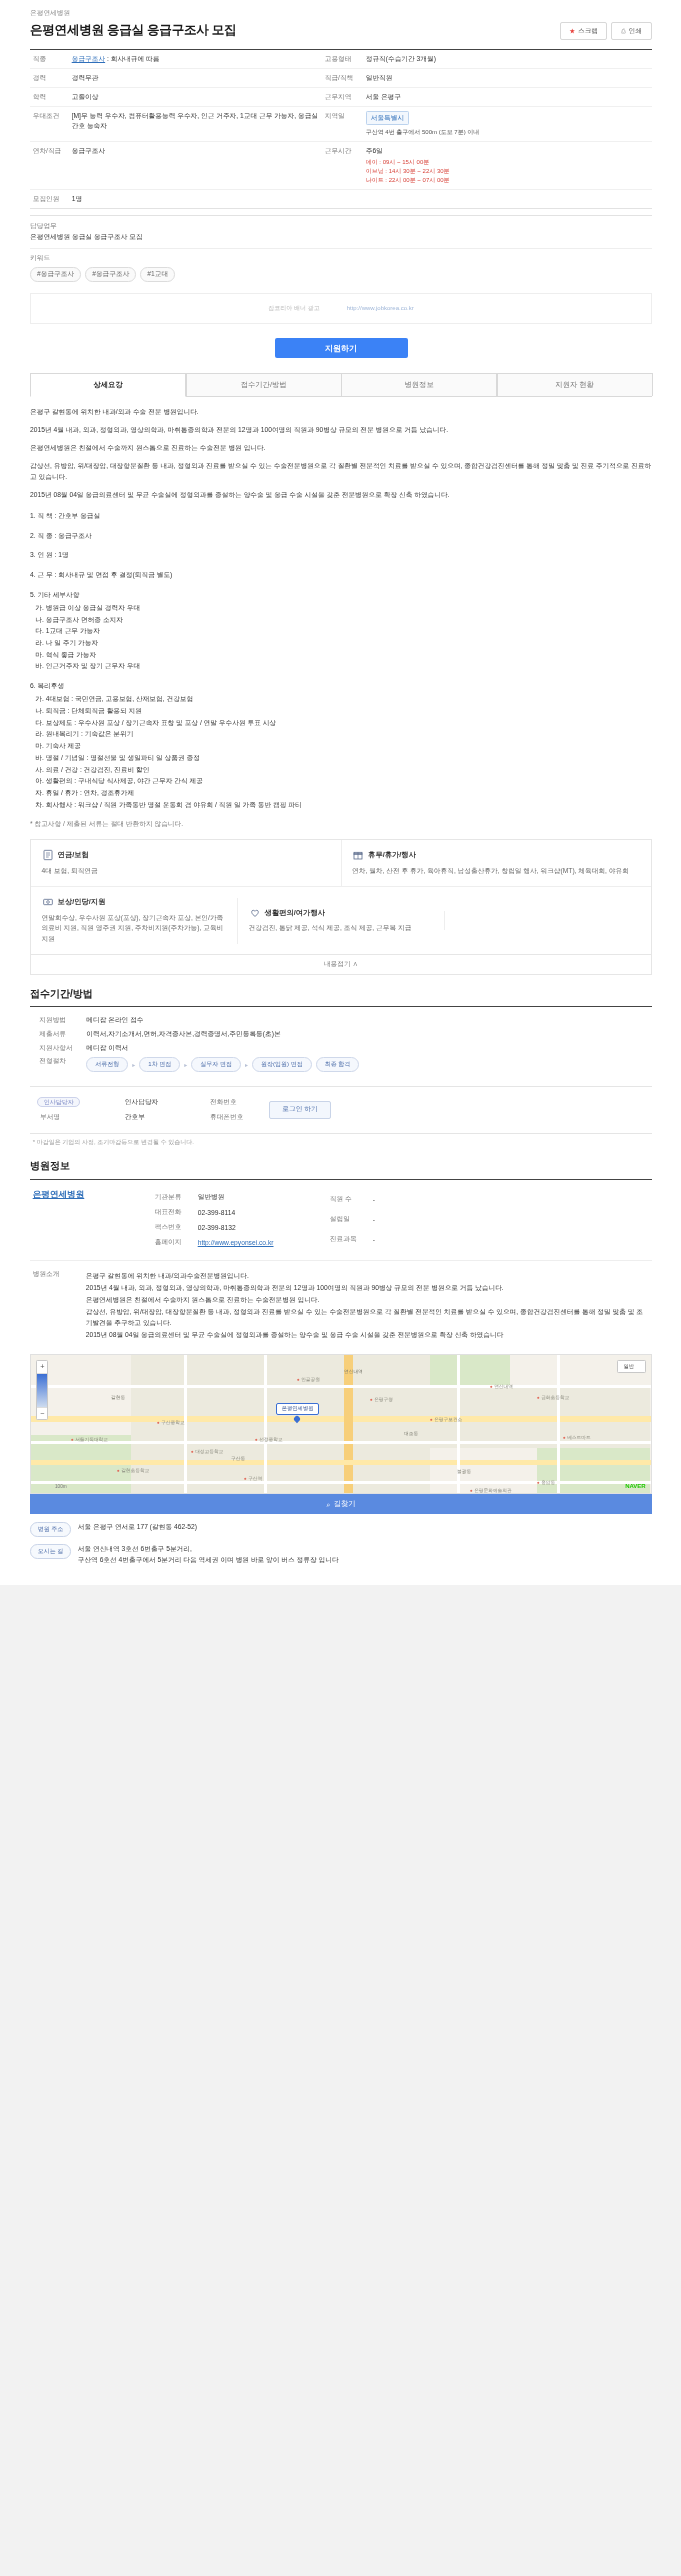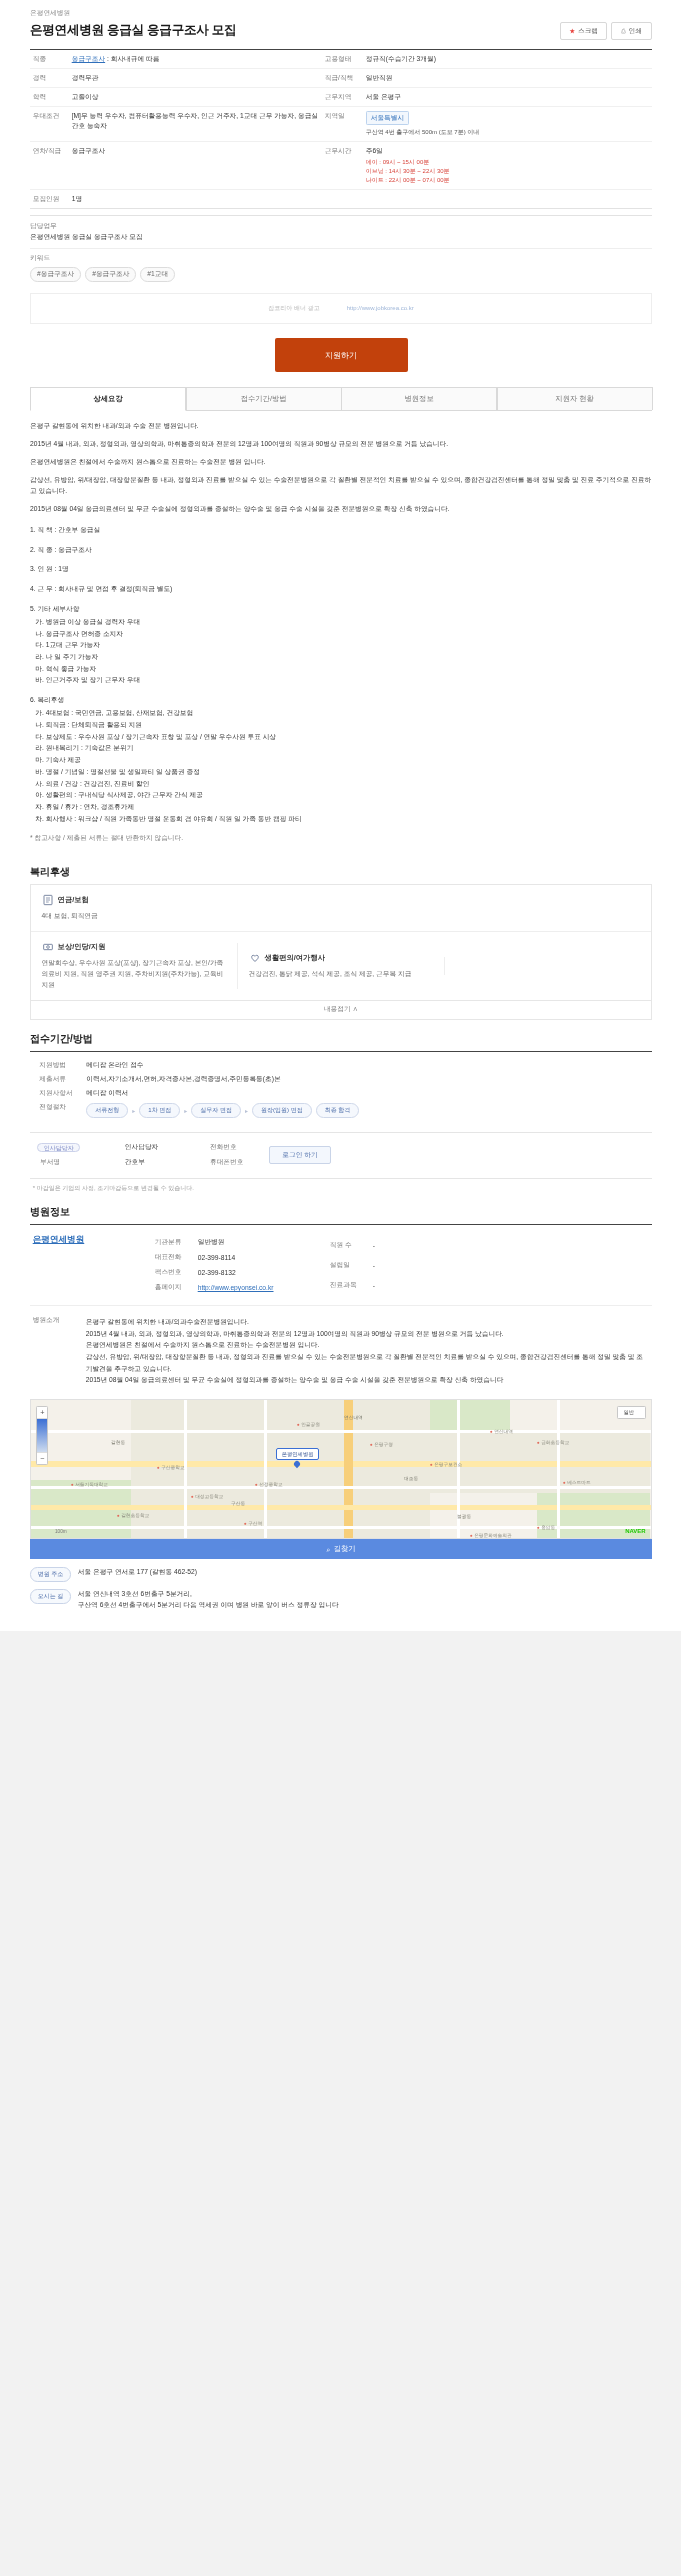--- a/index.html
+++ b/index.html
@@ -64,22 +64,22 @@
   .banner {
     margin: 4px 30px 0 30px; height: 31px; border: 0.7px solid #eee; background: #fff;
     display: flex; align-items: center; justify-content: center; gap: 27px;
     font-size: 6px; color: #bbb; overflow: hidden;
   }
   .banner .b-url { color: #9fb6d8; }
 
   
   .apply-wrap { padding: 14.6px 0 14.6px 0; display: flex; justify-content: center; }
   .apply-btn {
-    background: #c2410c; color: #fff; border: none; border-radius: 2px;
-    width: 133px; height: 34px; font-size: 8px; cursor: pointer;
+    background: #3b82f6; color: #fff; border: none; border-radius: 2px;
+    width: 133px; height: 20px; font-size: 8px; cursor: pointer; font-weight: bold;
   }
 
   
   .tabs { display: flex; margin: 0 30px; border-bottom: 0.7px solid #d9d9d9; }
   .tab {
     flex: 1; text-align: center; font-size: 7.3px; padding: 6px 0;
     border: 0.7px solid #d9d9d9; border-bottom: none; background: #fafafa; color: #777; cursor: pointer;
     margin-right: -0.7px;
   }
   .tab.active { background: #fff; color: #222; font-weight: bold; border-bottom: 0.7px solid #fff; margin-bottom: -0.7px; }
@@ -329,36 +329,48 @@
     <div class="ind">마. 기숙사 제공</div>
     <div class="ind">바. 명절 / 기념일 : 명절선물 및 생일파티 일 상품권 증정</div>
     <div class="ind">사. 의료 / 건강 : 건강검진, 진료비 할인</div>
     <div class="ind">아. 생활편의 : 구내식당 식사제공, 야간 근무자 간식 제공</div>
     <div class="ind">자. 휴일 / 휴가 : 연차, 경조휴가제</div>
     <div class="ind">차. 회사행사 : 워크샵 / 직원 가족동반 명절 운동회 겸 야유회 / 직원 일 가족 동반 캠핑 파티</div>
 
     <p class="note">* 참고사항 / 제출된 서류는 절대 반환하지 않습니다.</p>
   </div>
 
-  <div class="sec-head">복리후생</div>
   <div class="welfare">
     <div class="wf-row">
       <div class="wf-cell">
         <div class="wf-ttl">
           <span class="wf-ic">
             <svg viewBox="0 0 18 18" width="12" height="12">
                 <rect x="3" y="2" width="12" height="14" rx="1" fill="none" stroke="#5a6b8c" stroke-width="1.2"></rect>
                 <line x1="6" y1="6" x2="12" y2="6" stroke="#5a6b8c" stroke-width="1"></line>
                 <line x1="6" y1="9" x2="12" y2="9" stroke="#5a6b8c" stroke-width="1"></line>
                 <line x1="6" y1="12" x2="10" y2="12" stroke="#5a6b8c" stroke-width="1"></line>
               </svg>
           </span>
           <span>연금/보험</span>
         </div>
         <div class="wf-txt">4대 보험, 퇴직연금</div>
+      </div>
+      <div class="wf-cell">
+        <div class="wf-ttl">
+          <span class="wf-ic">
+            <svg viewBox="0 0 18 18" width="12" height="12">
+                <rect x="3" y="7" width="12" height="8" fill="none" stroke="#5a6b8c" stroke-width="1.2"></rect>
+                <rect x="3" y="5" width="12" height="3" fill="none" stroke="#5a6b8c" stroke-width="1.2"></rect>
+                <line x1="9" y1="5" x2="9" y2="15" stroke="#5a6b8c" stroke-width="1"></line>
+              </svg>
+          </span>
+          <span>휴무/휴가/행사</span>
+        </div>
+        <div class="wf-txt">연차, 월차, 산전 후 휴가, 육아휴직, 남성출산휴가, 창립일 행사, 워크샵(MT), 체육대회, 야유회</div>
       </div>
     </div>
     <div class="wf-row">
       <div class="wf-cell">
         <div class="wf-ttl">
           <span class="wf-ic">
             <svg viewBox="0 0 18 18" width="12" height="12">
                 <rect x="2.5" y="5" width="13" height="8" rx="1" fill="none" stroke="#5a6b8c" stroke-width="1.2"></rect>
                 <circle cx="9" cy="9" r="2" fill="none" stroke="#5a6b8c" stroke-width="1.1"></circle>
               </svg>

